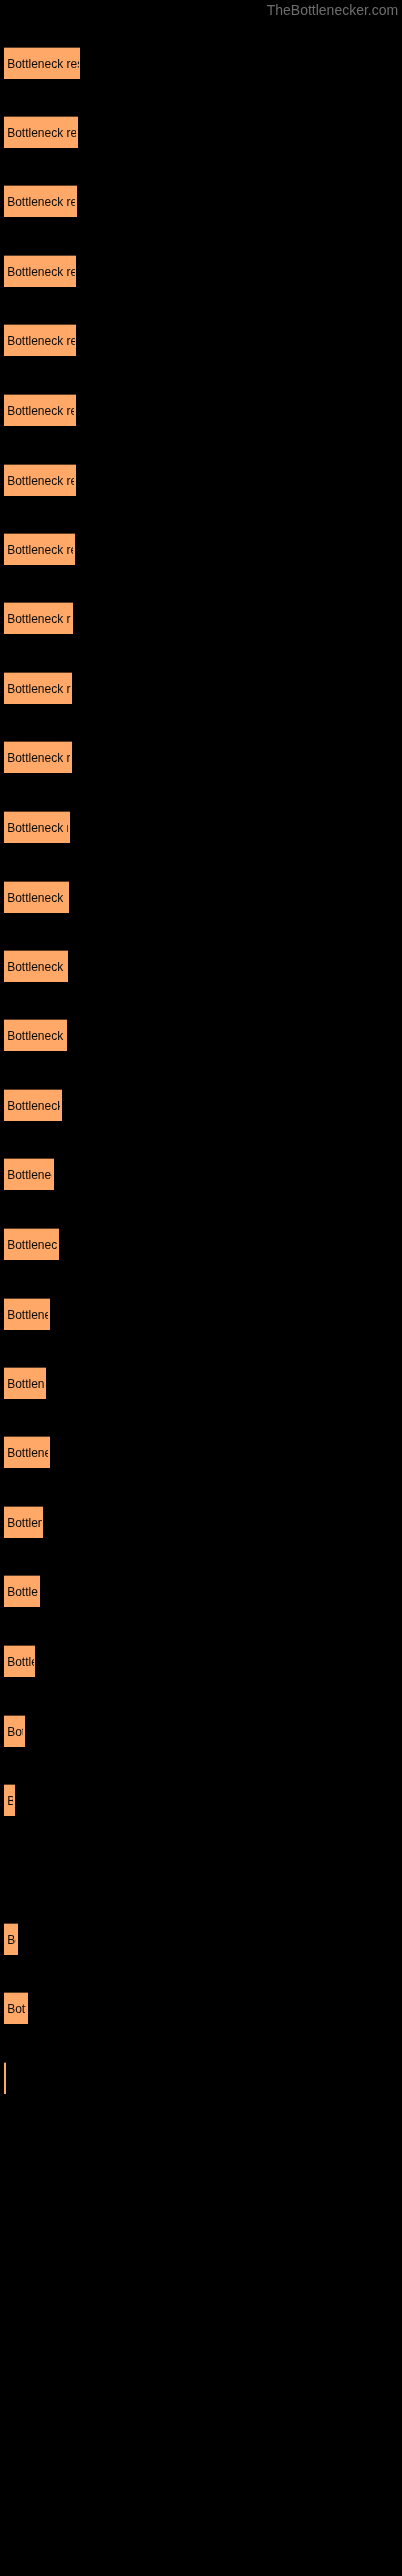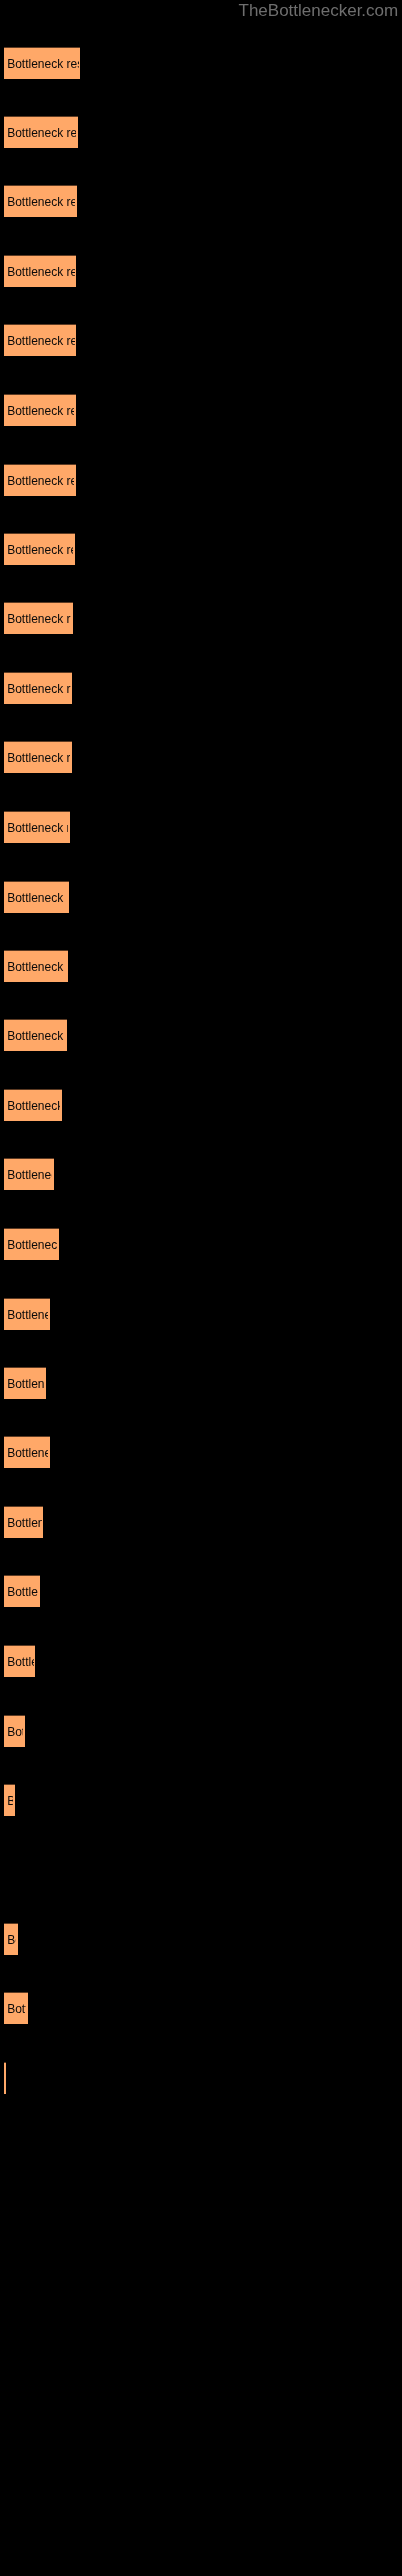--- a/index.html
+++ b/index.html
@@ -20,21 +20,21 @@
     top: 0;
     width: 403px;
     height: 2576px;
     background: #000000;
   }
   #watermark {
     position: absolute;
     right: 4.8px;
     top: 0.8px;
     font-family: "Liberation Sans", sans-serif;
-    font-size: 17px;
+    font-size: 14px;
     line-height: 19.3px;
     color: #6e6e6e;
     letter-spacing: 0px;
     white-space: nowrap;
     user-select: none;
   }
   #plot-area {
     position: absolute;
     left: 0;
     top: 0;

